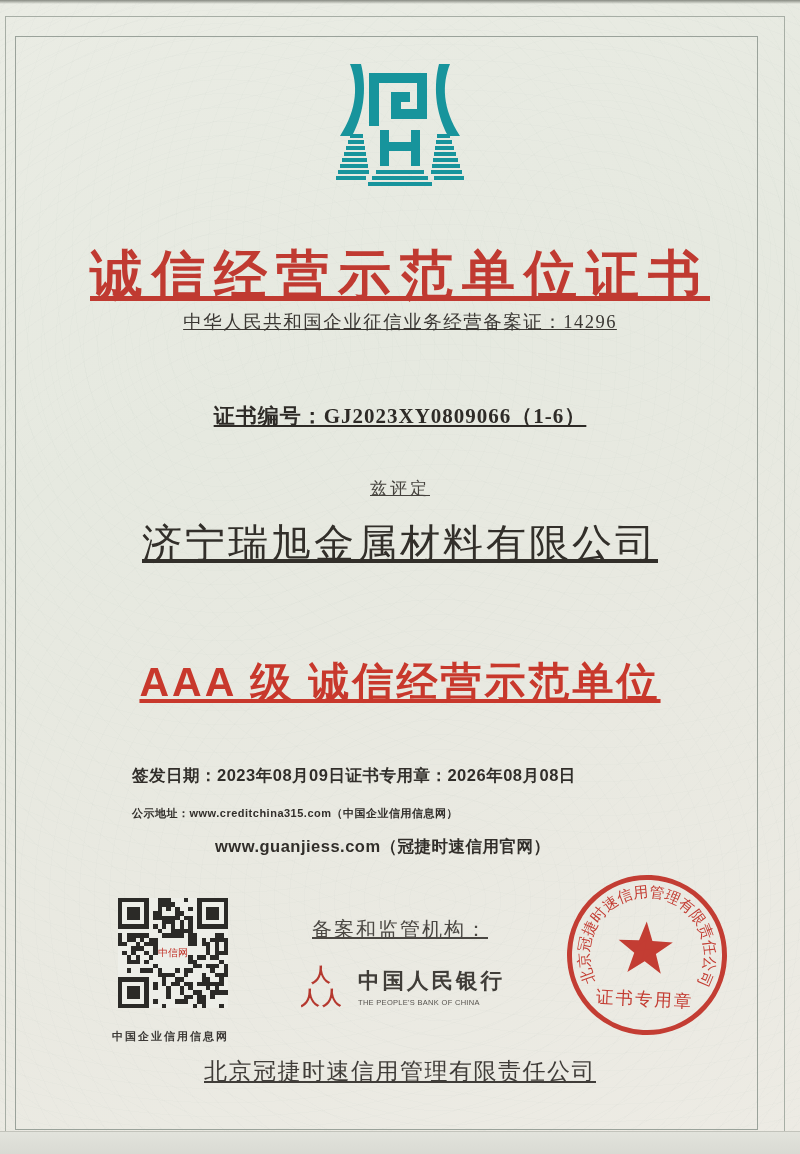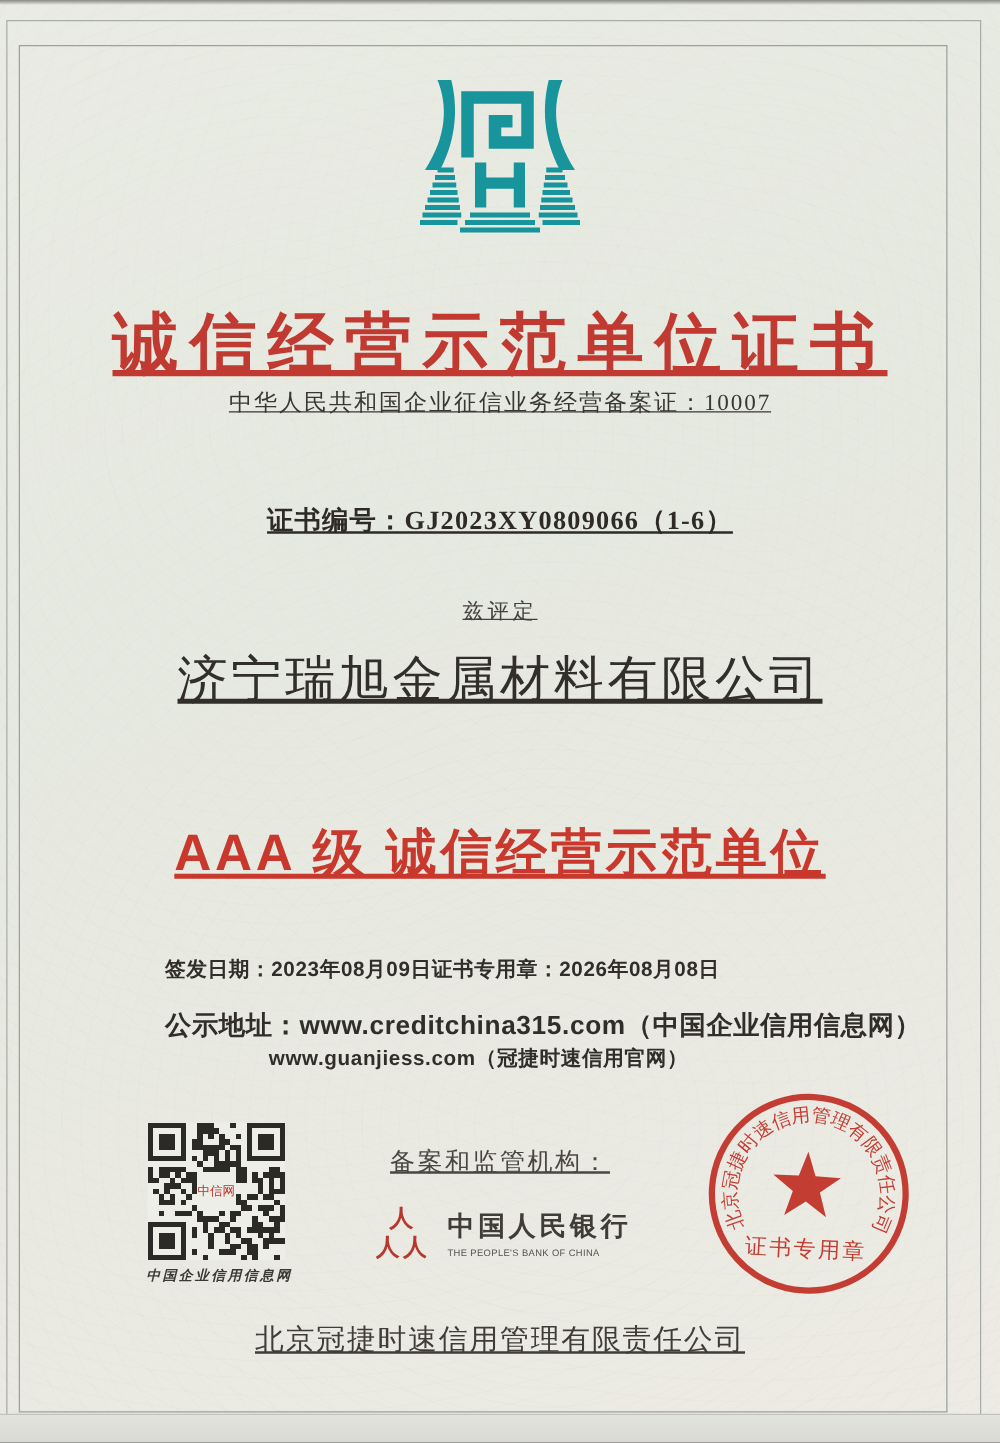--- a/index.html
+++ b/index.html
@@ -43,27 +43,27 @@
   .cert-no{top:402px;font-size:21px;font-weight:700;letter-spacing:1px;color:#2e2b27;
     font-family:"Liberation Serif",serif;}
   .hereby{top:477px;font-size:17px;letter-spacing:3px;color:#45423d;
     font-family:"Liberation Serif",serif;}
   .company{top:516px;font-size:40px;letter-spacing:3px;color:#322f2a;
     font-family:"Liberation Serif",serif;}
   .rating{top:655px;font-size:41px;font-weight:700;letter-spacing:3px;color:var(--rating-red);}
 
   .dates-row{top:765px;left:132px;display:flex;font-size:16.5px;font-weight:700;
     letter-spacing:.5px;color:#312e2a;}
-  .addr-row1{top:806px;left:132px;font-size:21px;font-weight:700;letter-spacing:.5px;color:#312e2a;}
+  .addr-row1{top:806px;left:132px;font-size:11px;font-weight:700;letter-spacing:.5px;color:#312e2a;}
   .addr-row2{top:836px;left:215px;font-size:16.5px;font-weight:700;letter-spacing:.5px;color:#312e2a;}
 
   .qr-block{left:112px;top:898px;width:122px;}
   .qr-svg{display:block;margin:0 auto;background:#edeee8;}
-  .qr-caption{margin-top:5px;text-align:right;font-size:11px;font-weight:700;
-    letter-spacing:2px;color:#3b3835;font-style:italic;}
+  .qr-caption{margin-top:21px;text-align:left;font-size:11px;font-weight:700;
+    letter-spacing:2px;color:#3b3835;}
 
   .regulator-label{top:916px;font-size:20px;letter-spacing:2px;color:#4a4742;
     font-family:"Liberation Serif",serif;}
   .bank-emblem{left:301px;top:964px;}
   .bank-emblem text{fill:#b5382e;font-weight:700;font-family:"Liberation Serif",serif;}
   .bank-names{left:358px;top:966px;}
   .bank-name{font-size:21.5px;font-weight:700;letter-spacing:3px;color:#403d38;
     font-family:"Liberation Serif",serif;}
   .bank-name-en{margin-top:3px;font-size:7.5px;letter-spacing:.3px;color:#56534e;}
 
@@ -110,21 +110,21 @@
         <rect x="100" y="88" width="22" height="4"></rect>
       <rect x="99" y="94" width="25" height="4"></rect>
         <rect x="98" y="100" width="28" height="4"></rect>
       <rect x="97" y="106" width="31" height="4"></rect>
         <rect x="100" y="112" width="30" height="4"></rect>
     </g>
   </svg>
 
   <div class="abs centered title">诚信经营示范单位证书</div>
 
-  <div class="abs centered record-line">中华人民共和国企业征信业务经营备案证：10007</div>
+  <div class="abs centered record-line">中华人民共和国企业征信业务经营备案证：14296</div>
 
   <div class="abs centered cert-no">证书编号：GJ2023XY0809066（1-6）</div>
 
   <div class="abs centered hereby">兹评定</div>
 
   <div class="abs centered company">济宁瑞旭金属材料有限公司</div>
 
   <div class="abs centered rating">AAA 级 诚信经营示范单位</div>
 
   <div class="abs dates-row">

